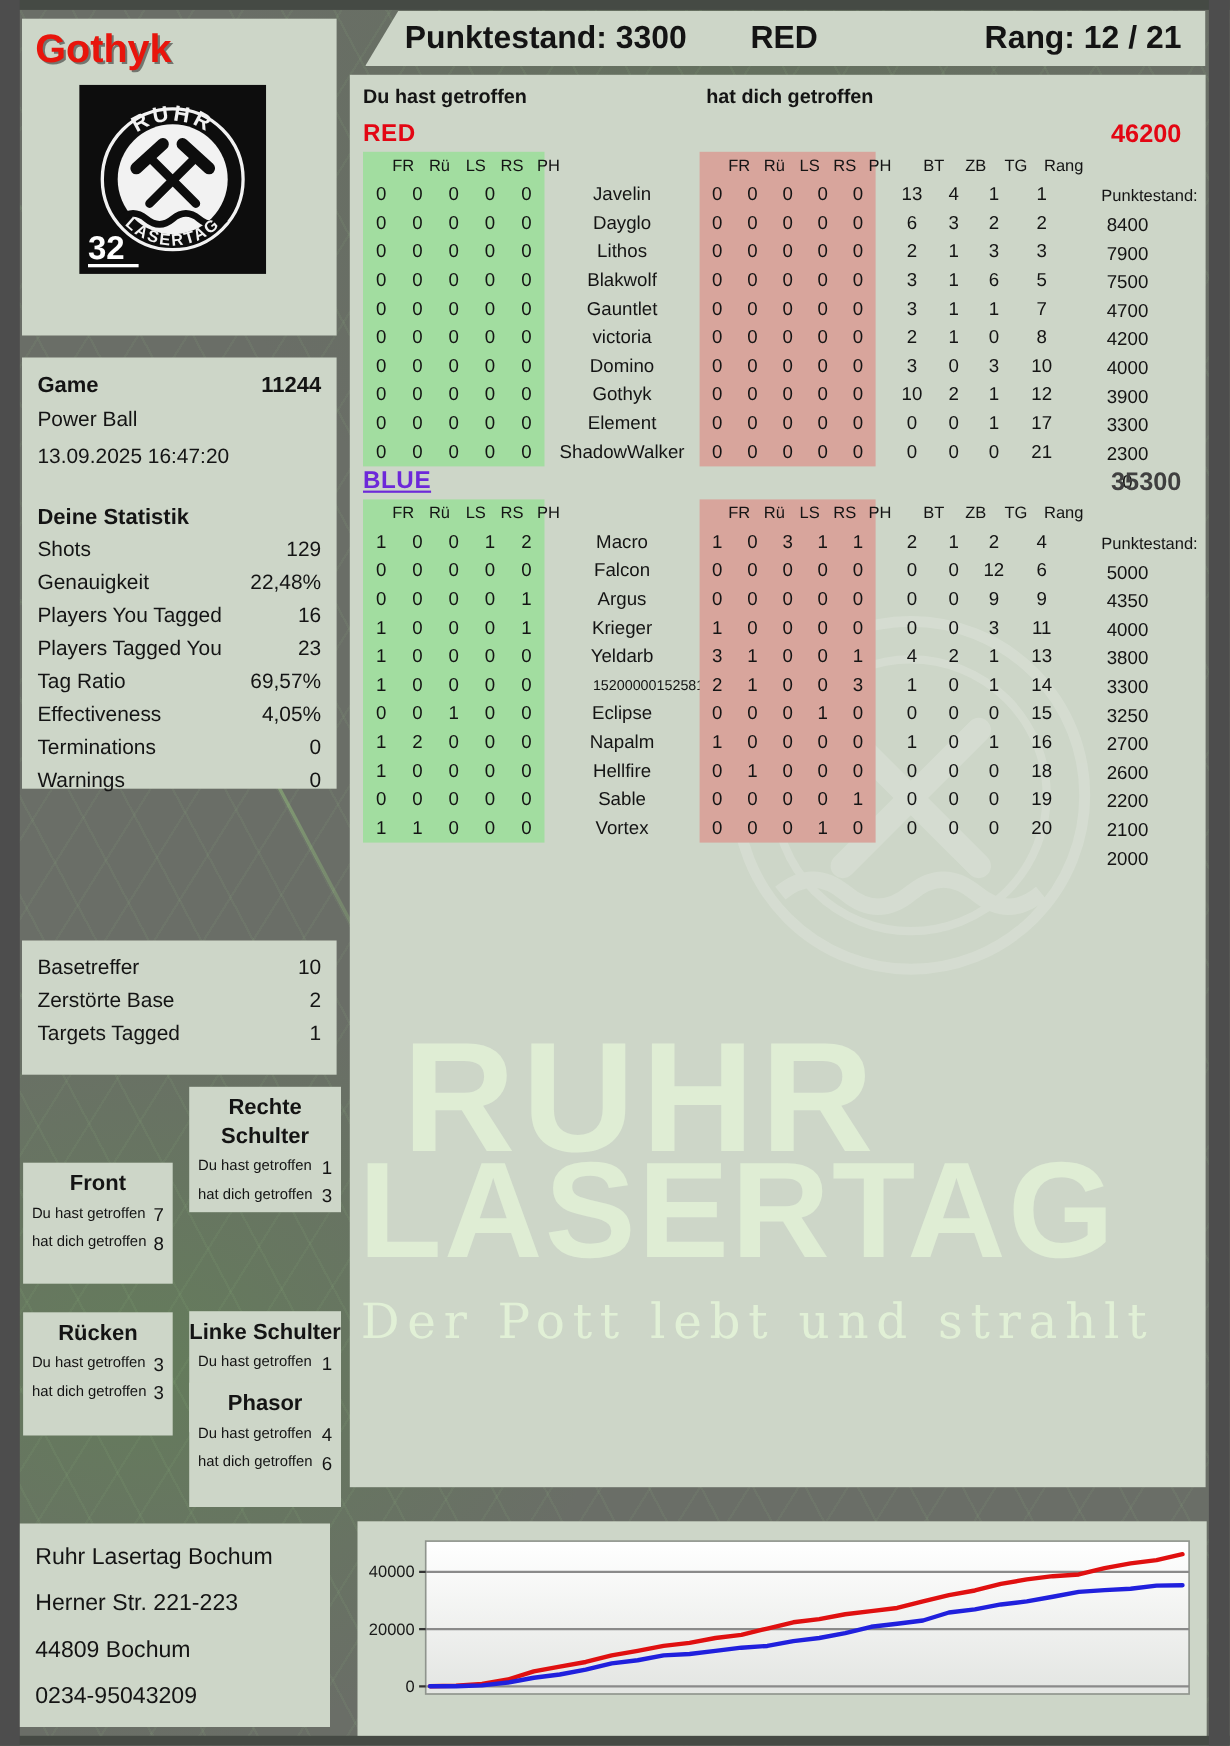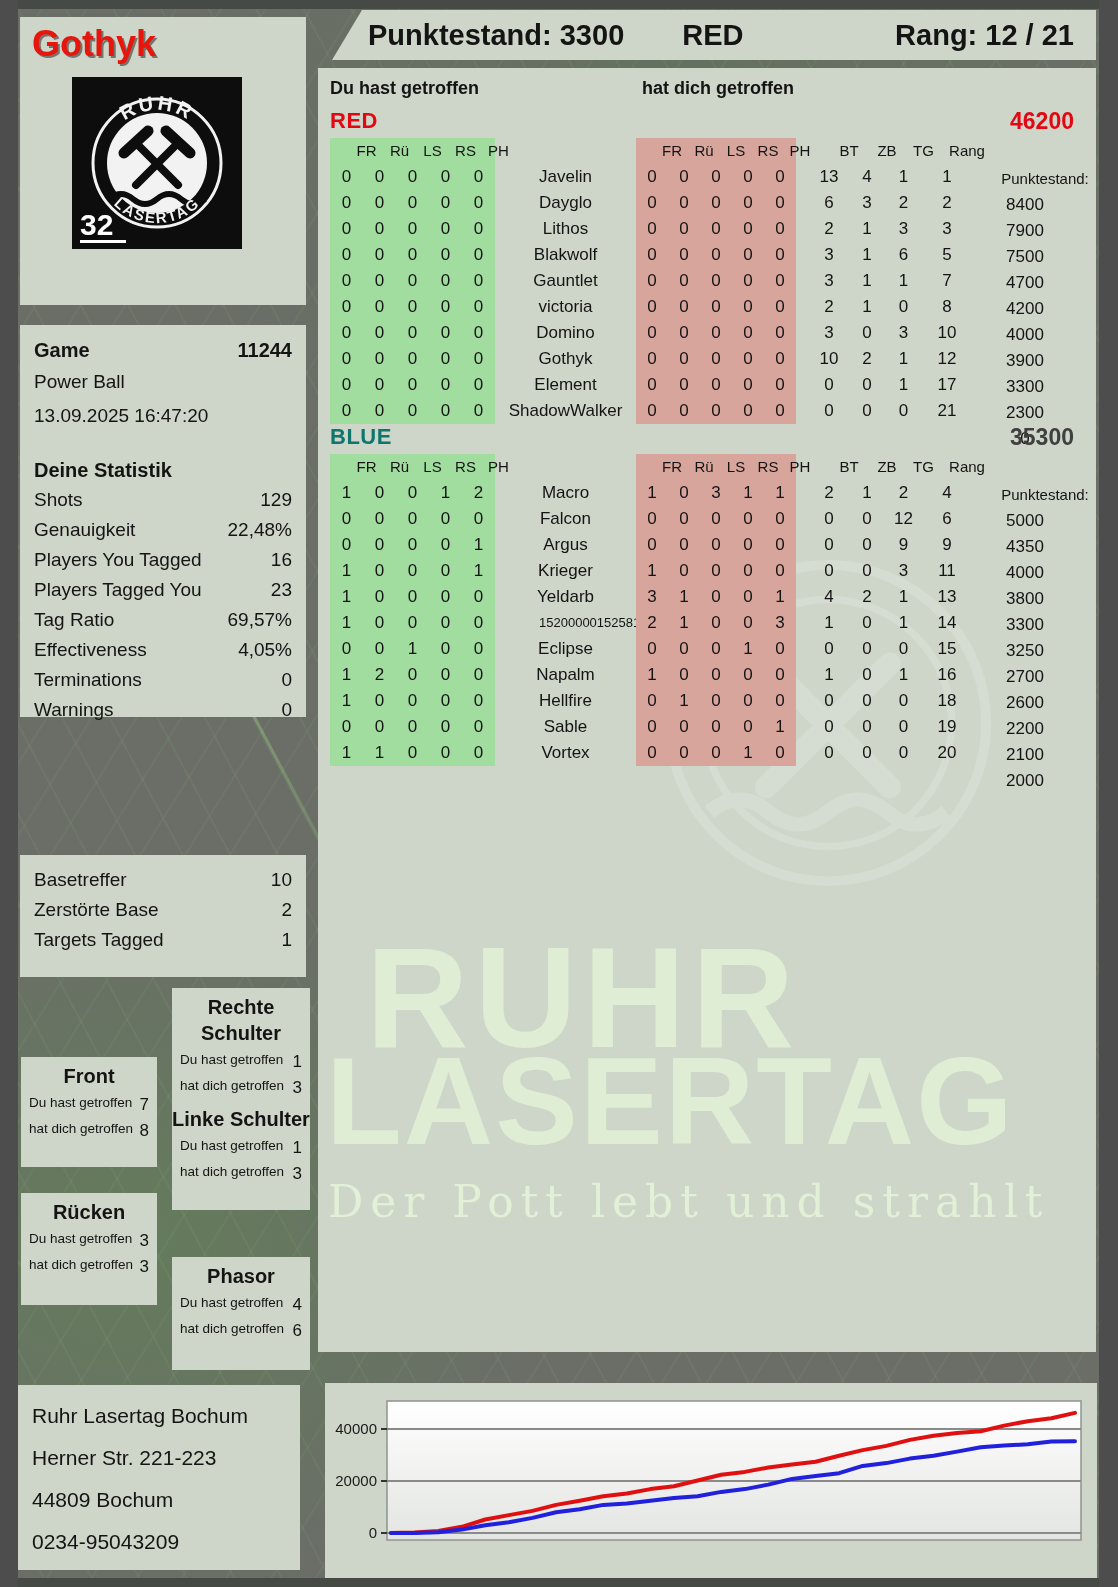--- a/index.html
+++ b/index.html
@@ -77,21 +77,21 @@
 
   #arena-panel { left:20px; top:855px; width:286px; height:122px; font-size:19px; }
 
   .hitbox { text-align:center; }
   .hitbox .hb-title { font-weight:bold; font-size:20px; line-height:26px; padding-top:6px; }
   .hitbox .hb-row { display:flex; justify-content:space-between; padding:6px 8px 0 8px; font-size:13.5px; }
   .hitbox .hb-row .hb-v { font-size:17px; }
   #panel-front  { left:21px;  top:1057px; width:136px; height:110px; }
   #panel-ruecken{ left:21px;  top:1193px; width:136px; height:112px; }
   #panel-rechte { left:172px; top:988px;  width:138px; height:114px; }
-  #panel-linke  { left:172px; top:1100px; width:138px; height:110px; }
+  #panel-linke  { left:172px; top:1192px; width:138px; height:110px; }
   #panel-phasor { left:172px; top:1257px; width:138px; height:113px; }
 
   #address-panel { left:18px; top:1385px; width:282px; height:185px; font-size:21px; }
   #address-panel div { line-height:42px; }
 
   
   #chart-panel { left:325px; top:1383px; width:772px; height:195px; }
   #chart-svg { display:block; }
 </style>
 </head>
@@ -385,21 +385,21 @@
           <span class="pad"></span>
           <span>0</span>
           <span>0</span>
           <span>0</span>
           <span>21</span>
           <span class="punkte">0</span>
         </div>
       </div>
       <div class="team-block">
         <div class="team-head">
-          <span class="team-name" style="color: #0f766e;">BLUE</span>
+          <span class="team-name" style="color: #6d28d9; text-decoration: underline;">BLUE</span>
           <span class="team-total" style="color: #404040;">35300</span>
         </div>
         <div class="strip green" style="height: 312px;"></div>
         <div class="strip red" style="height: 312px;"></div>
         <div class="srow head">
           <span class="pad"></span>
           <span>FR</span>
           <span>Rü</span>
           <span>LS</span>
           <span>RS</span>

